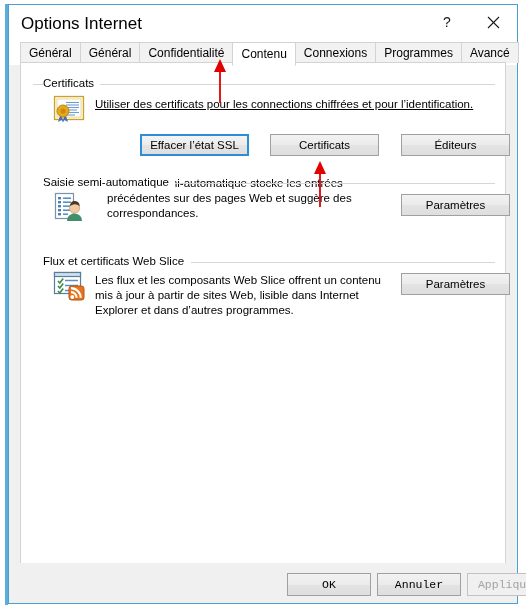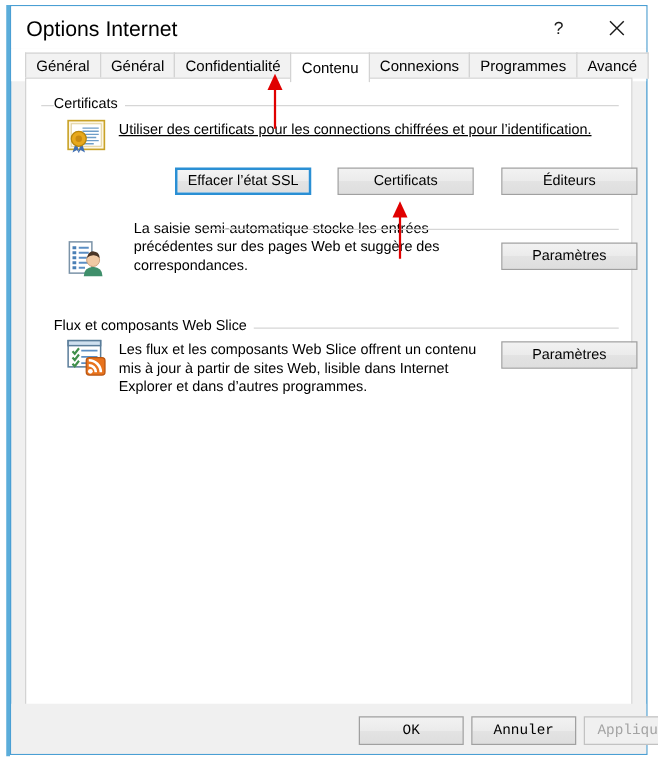--- a/index.html
+++ b/index.html
@@ -240,20 +240,21 @@
       <div class="gtext" style="left:62px; top:20px; width:398px;text-decoration:underline;">Utiliser des certificats pour les connections chiffrées et pour l’identification.</div>
 
       <button class="btn focused" style="left:107px; top:57px; width:109px; height:22px;">Effacer l’état SSL</button>
       <button class="btn" style="left:237px; top:57px; width:109px; height:22px;">Certificats</button>
       <button class="btn" style="left:368px; top:57px; width:109px; height:22px;">Éditeurs</button>
     </div>
 
     <div class="group" style="top:113px;">
       <div class="group-head">
         <div class="group-rule" style="left:130px; width:332px;"></div>
+        <div class="group-title">Saisie semi-automatique</div>
       </div>
 
       <div class="gicon" style="top:16px;">
         <svg width="30" height="30" viewBox="0 0 30 30" aria-hidden="true">
           <rect x="2.5" y="1.5" width="18" height="25" fill="#ffffff" stroke="#7b93a8" stroke-width="1.2"></rect>
           <g fill="#4a7fb5">
             <rect x="5" y="5" width="3" height="2.4"></rect>
             <rect x="5" y="9" width="3" height="2.4"></rect>
             <rect x="5" y="13" width="3" height="2.4"></rect>
             <rect x="5" y="17" width="3" height="2.4"></rect>
@@ -273,21 +274,21 @@
       </div>
 
       <div class="gtext" style="left:62px; top:0; width:300px;margin-left:12px;">La saisie semi-automatique stocke les entrées précédentes sur des pages Web et suggère des correspondances.</div>
 
       <button class="btn" style="left:368px; top:18px; width:109px; height:22px;">Paramètres</button>
     </div>
 
     <div class="group" style="top:192px;">
       <div class="group-head">
         <div class="group-rule" style="left:158px; width:304px;"></div>
-        <div class="group-title">Flux et composants Web Slice</div>
+        <div class="group-title">Flux et certificats Web Slice</div>
       </div>
 
       <div class="gicon" style="top:16px;">
         <svg width="32" height="30" viewBox="0 0 32 30" aria-hidden="true">
           <rect x="1.5" y="1.5" width="26" height="21" fill="#ffffff" stroke="#5a7d9a" stroke-width="1.2"></rect>
           <rect x="1.5" y="1.5" width="26" height="4" fill="#cfe0ef" stroke="#5a7d9a" stroke-width="1.2"></rect>
           <g stroke="#3f8f4a" stroke-width="1.7" fill="none">
             <path d="M5 10 l1.8 2 l3.4-4.4"></path>
             <path d="M5 15 l1.8 2 l3.4-4.4"></path>
             <path d="M5 20 l1.8 2 l3.4-4.4"></path>

